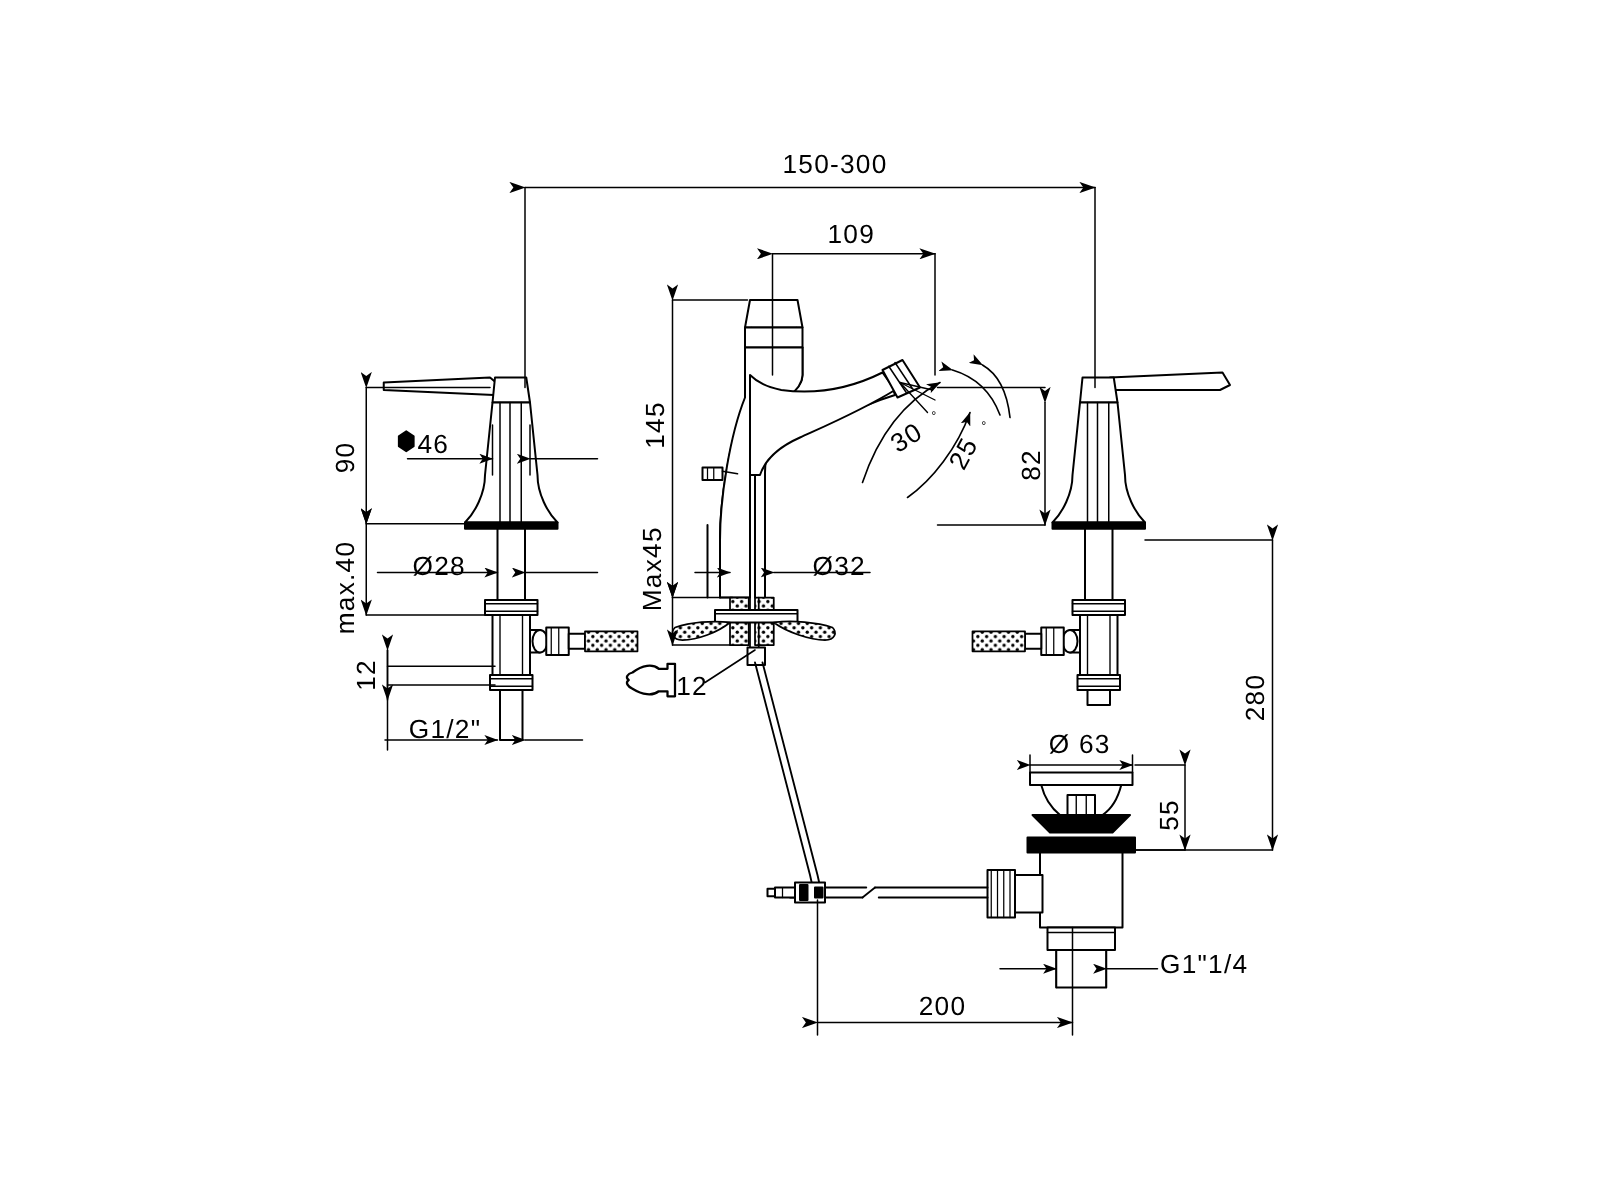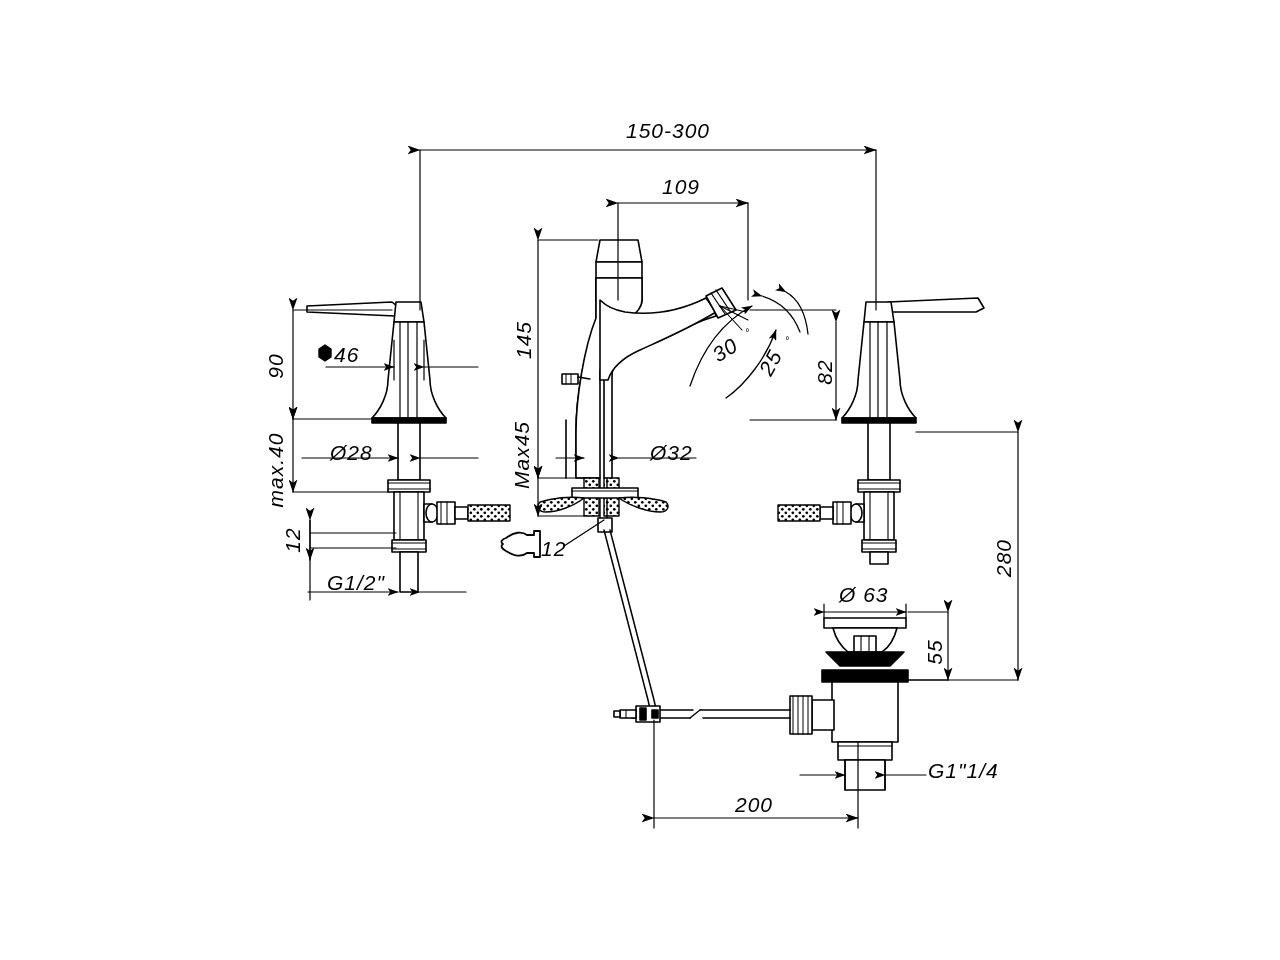--- a/index.html
+++ b/index.html
@@ -1,18 +1,18 @@
 <!DOCTYPE html>
 <html><head>
 <meta charset="utf-8">
 <style>
   html,body{margin:0;padding:0;background:#ffffff;}
   body{width:1280px;height:960px;overflow:hidden;
        font-family:"Liberation Sans","DejaVu Sans",sans-serif;}
-  #stage{position:relative;width:1280px;height:960px;background:#ffffff;font-style:italic;}
+  #stage{position:relative;width:1280px;height:960px;background:#ffffff;}
   #draw{position:absolute;left:0;top:0;width:1280px;height:960px;}
   .dimtext{font-size:21px;fill:#000;font-family:"Liberation Sans","DejaVu Sans",sans-serif;
            letter-spacing:1px;}
   .deg{font-size:10px;fill:#000;font-family:"Liberation Sans","DejaVu Sans",sans-serif;}
 </style>
 </head>
 <body>
 
 <div id="stage">
 

